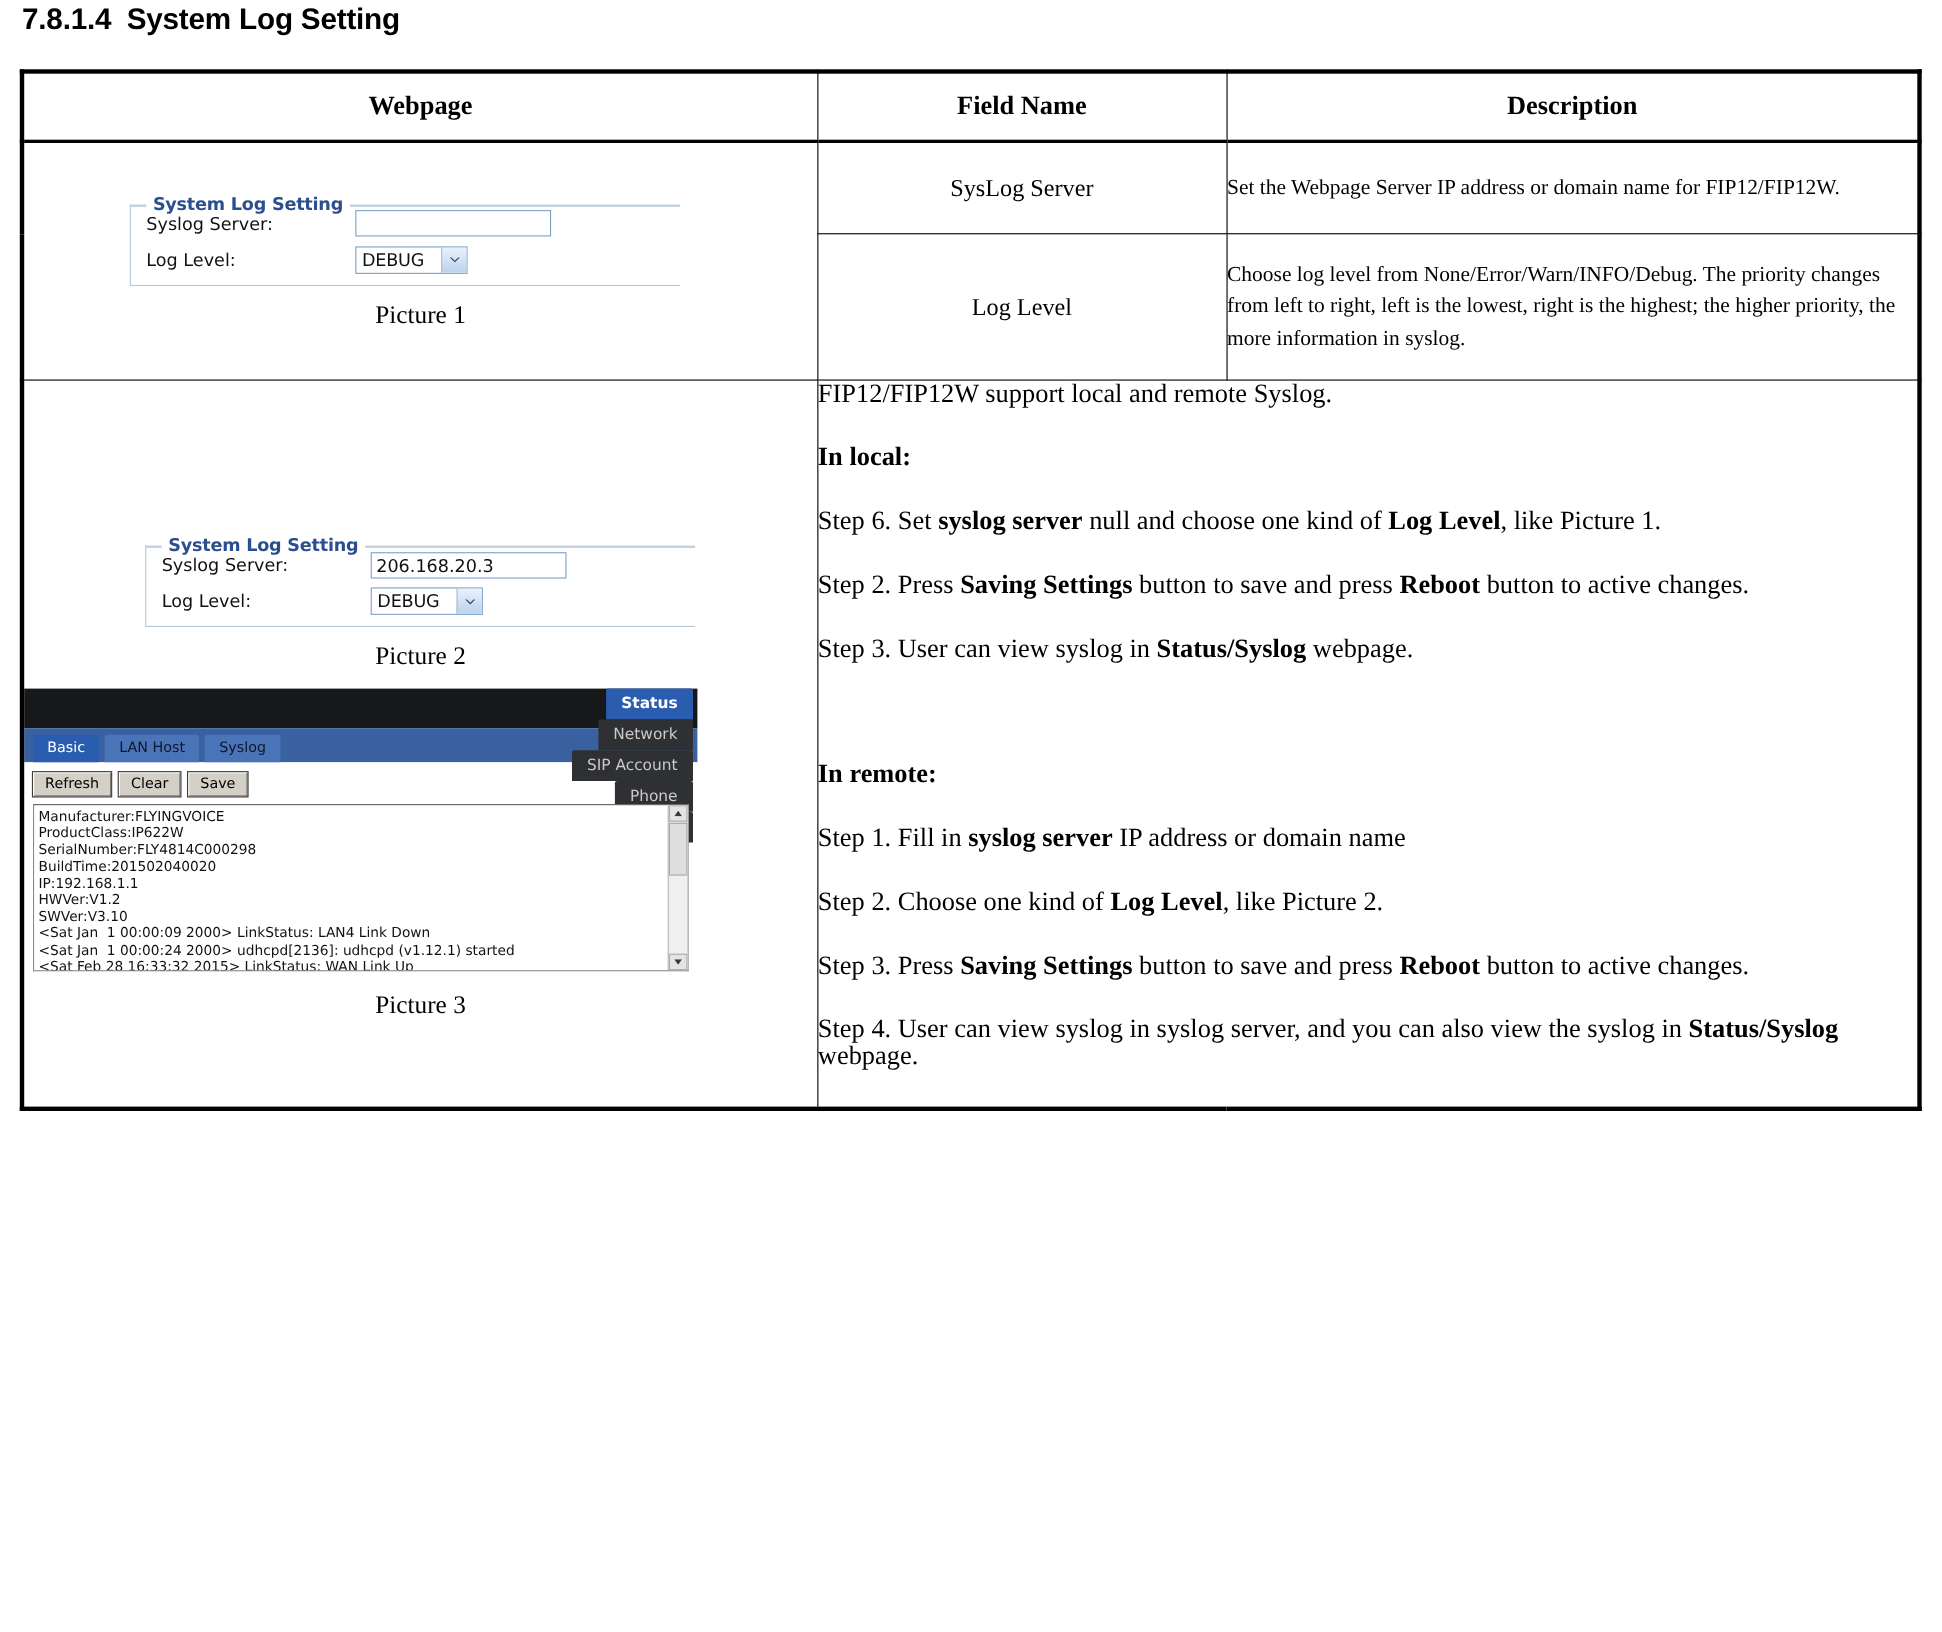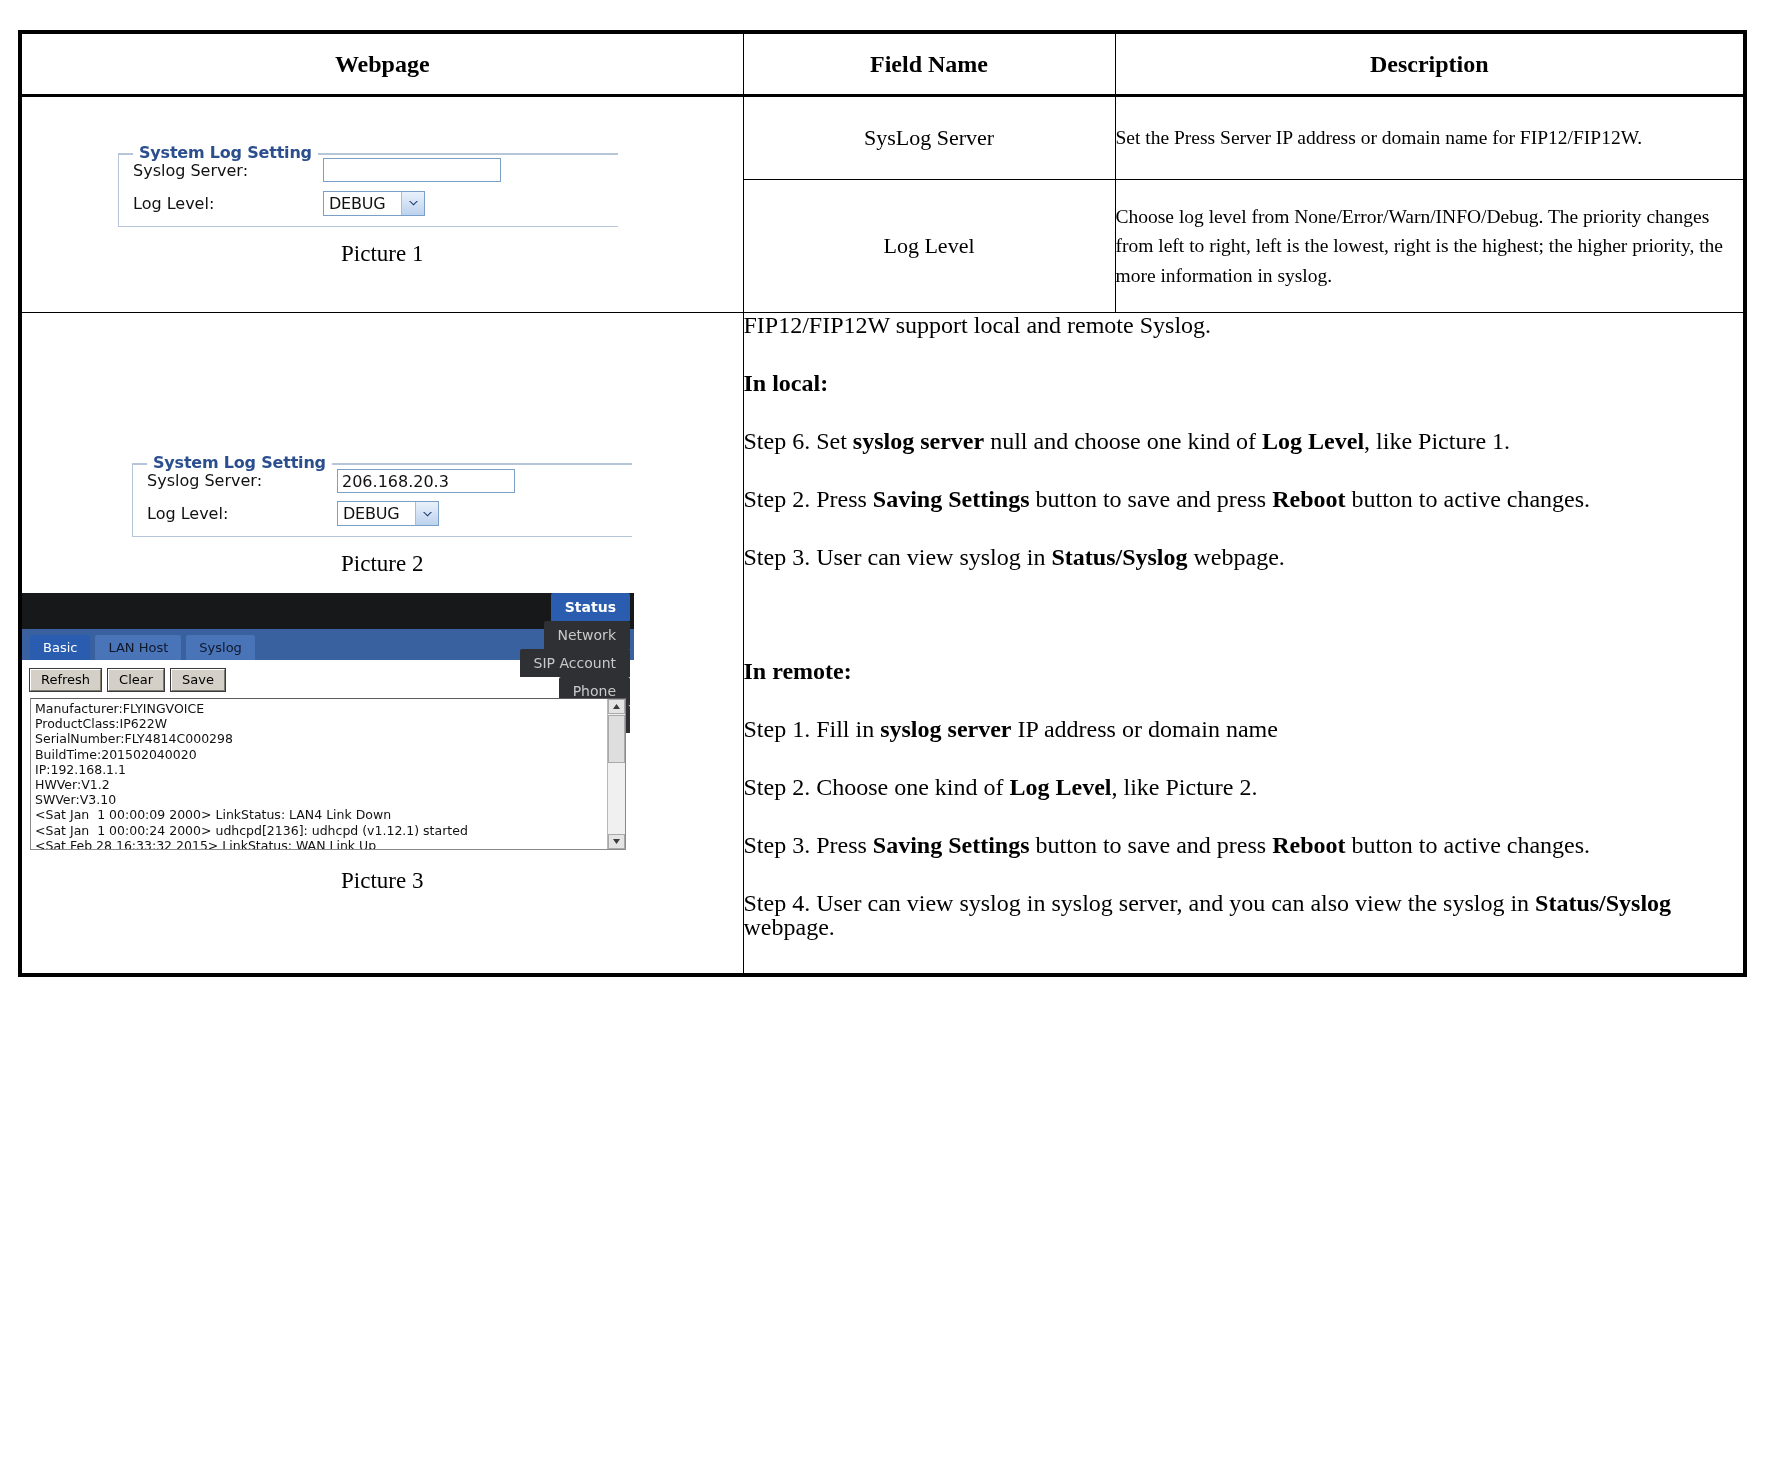--- a/index.html
+++ b/index.html
@@ -314,20 +314,23 @@
     justify-content: space-between;
     font-size: 23px;
   }
   .footer .pg span { margin-left: 9px; }
 </style>
 </head>
 <body>
 
 <div class="page">
 
+  <div class="heading">
+    <span class="num">7.8.1.4</span><span>System Log Setting</span>
+  </div>
 
   <table class="doc-table">
     <colgroup>
       <col class="col-web">
         <col class="col-field">
         <col class="col-desc">
     </colgroup>
     <tbody>
       <tr>
         <td class="hdr">Webpage</td>
@@ -354,21 +357,21 @@
                         <path d="M1 2 L5.5 6.5 L10 2 L8.6 2 L5.5 5 L2.4 2 Z" fill="#1f3f73"></path>
                       </svg>
                   </span>
                 </div>
               </div>
             </div>
             <div class="cap">Picture 1</div>
           </div>
         </td>
         <td class="cell-center" style="height:82px;">SysLog Server</td>
-        <td class="cell-desc">Set the Press Server IP address or domain name for FIP12/FIP12W.</td>
+        <td class="cell-desc">Set the Webpage Server IP address or domain name for FIP12/FIP12W.</td>
       </tr>
 
       <tr>
         <td class="cell-center" style="height:132px;">Log Level</td>
         <td class="cell-desc">Choose log level from None/Error/Warn/INFO/Debug. The priority changes from left to right, left is the lowest, right is the highest; the higher priority, the more information in syslog.</td>
       </tr>
 
       <tr>
         <td class="cell-pic" style="vertical-align:top;">
           <div class="shot" style="margin-top:150px;">

